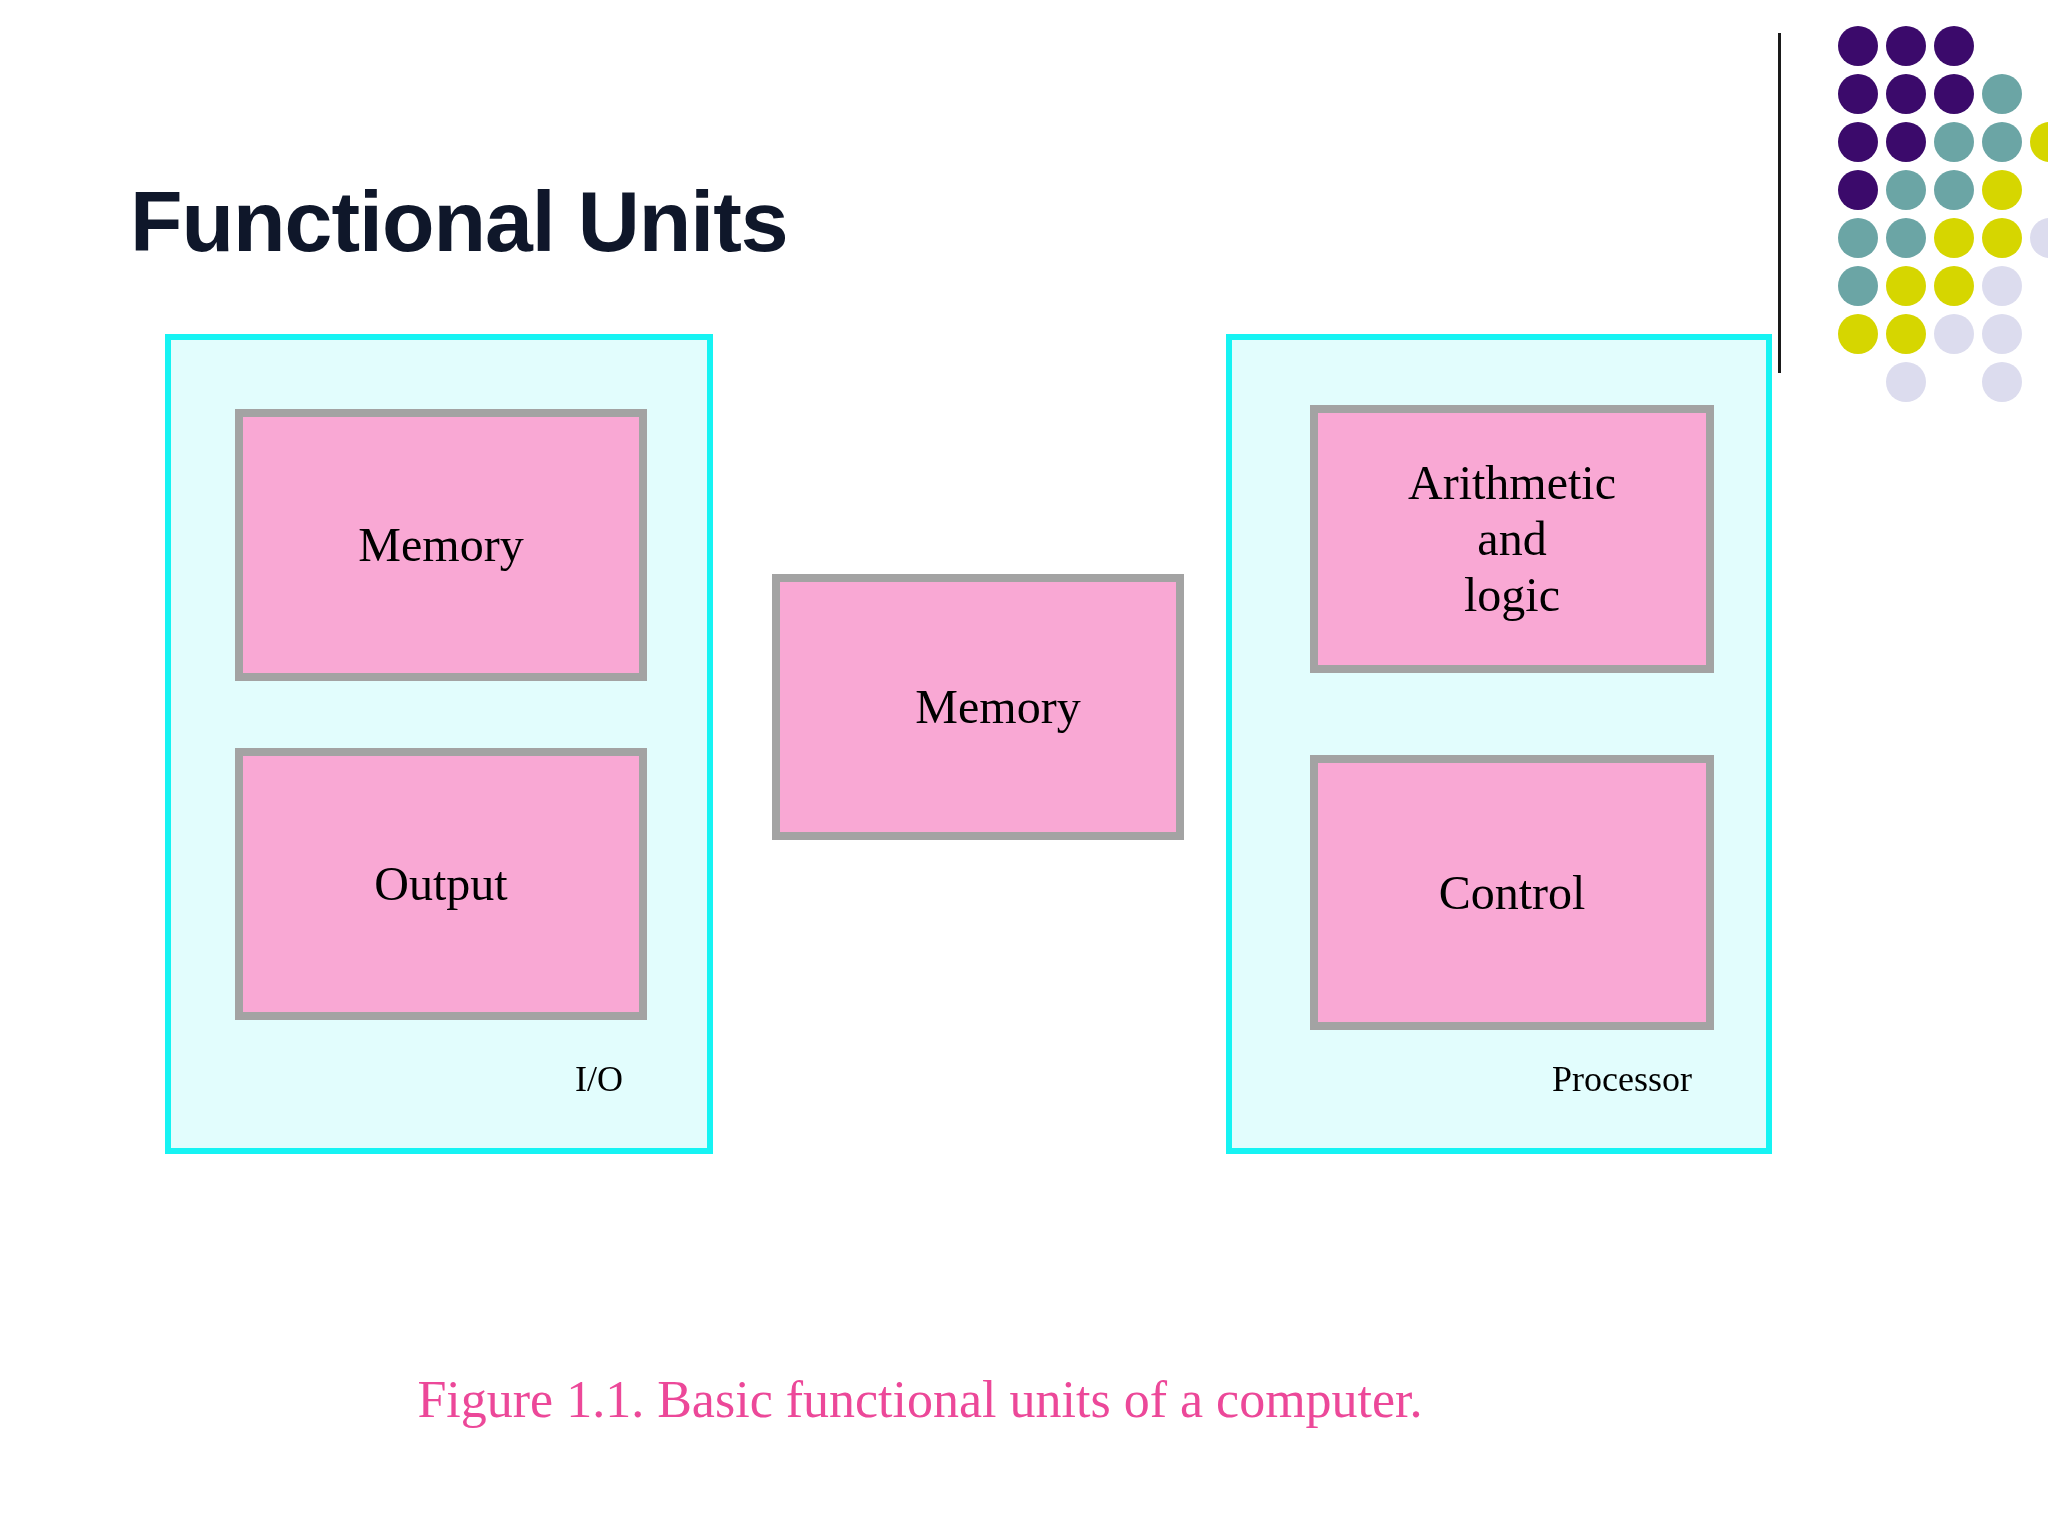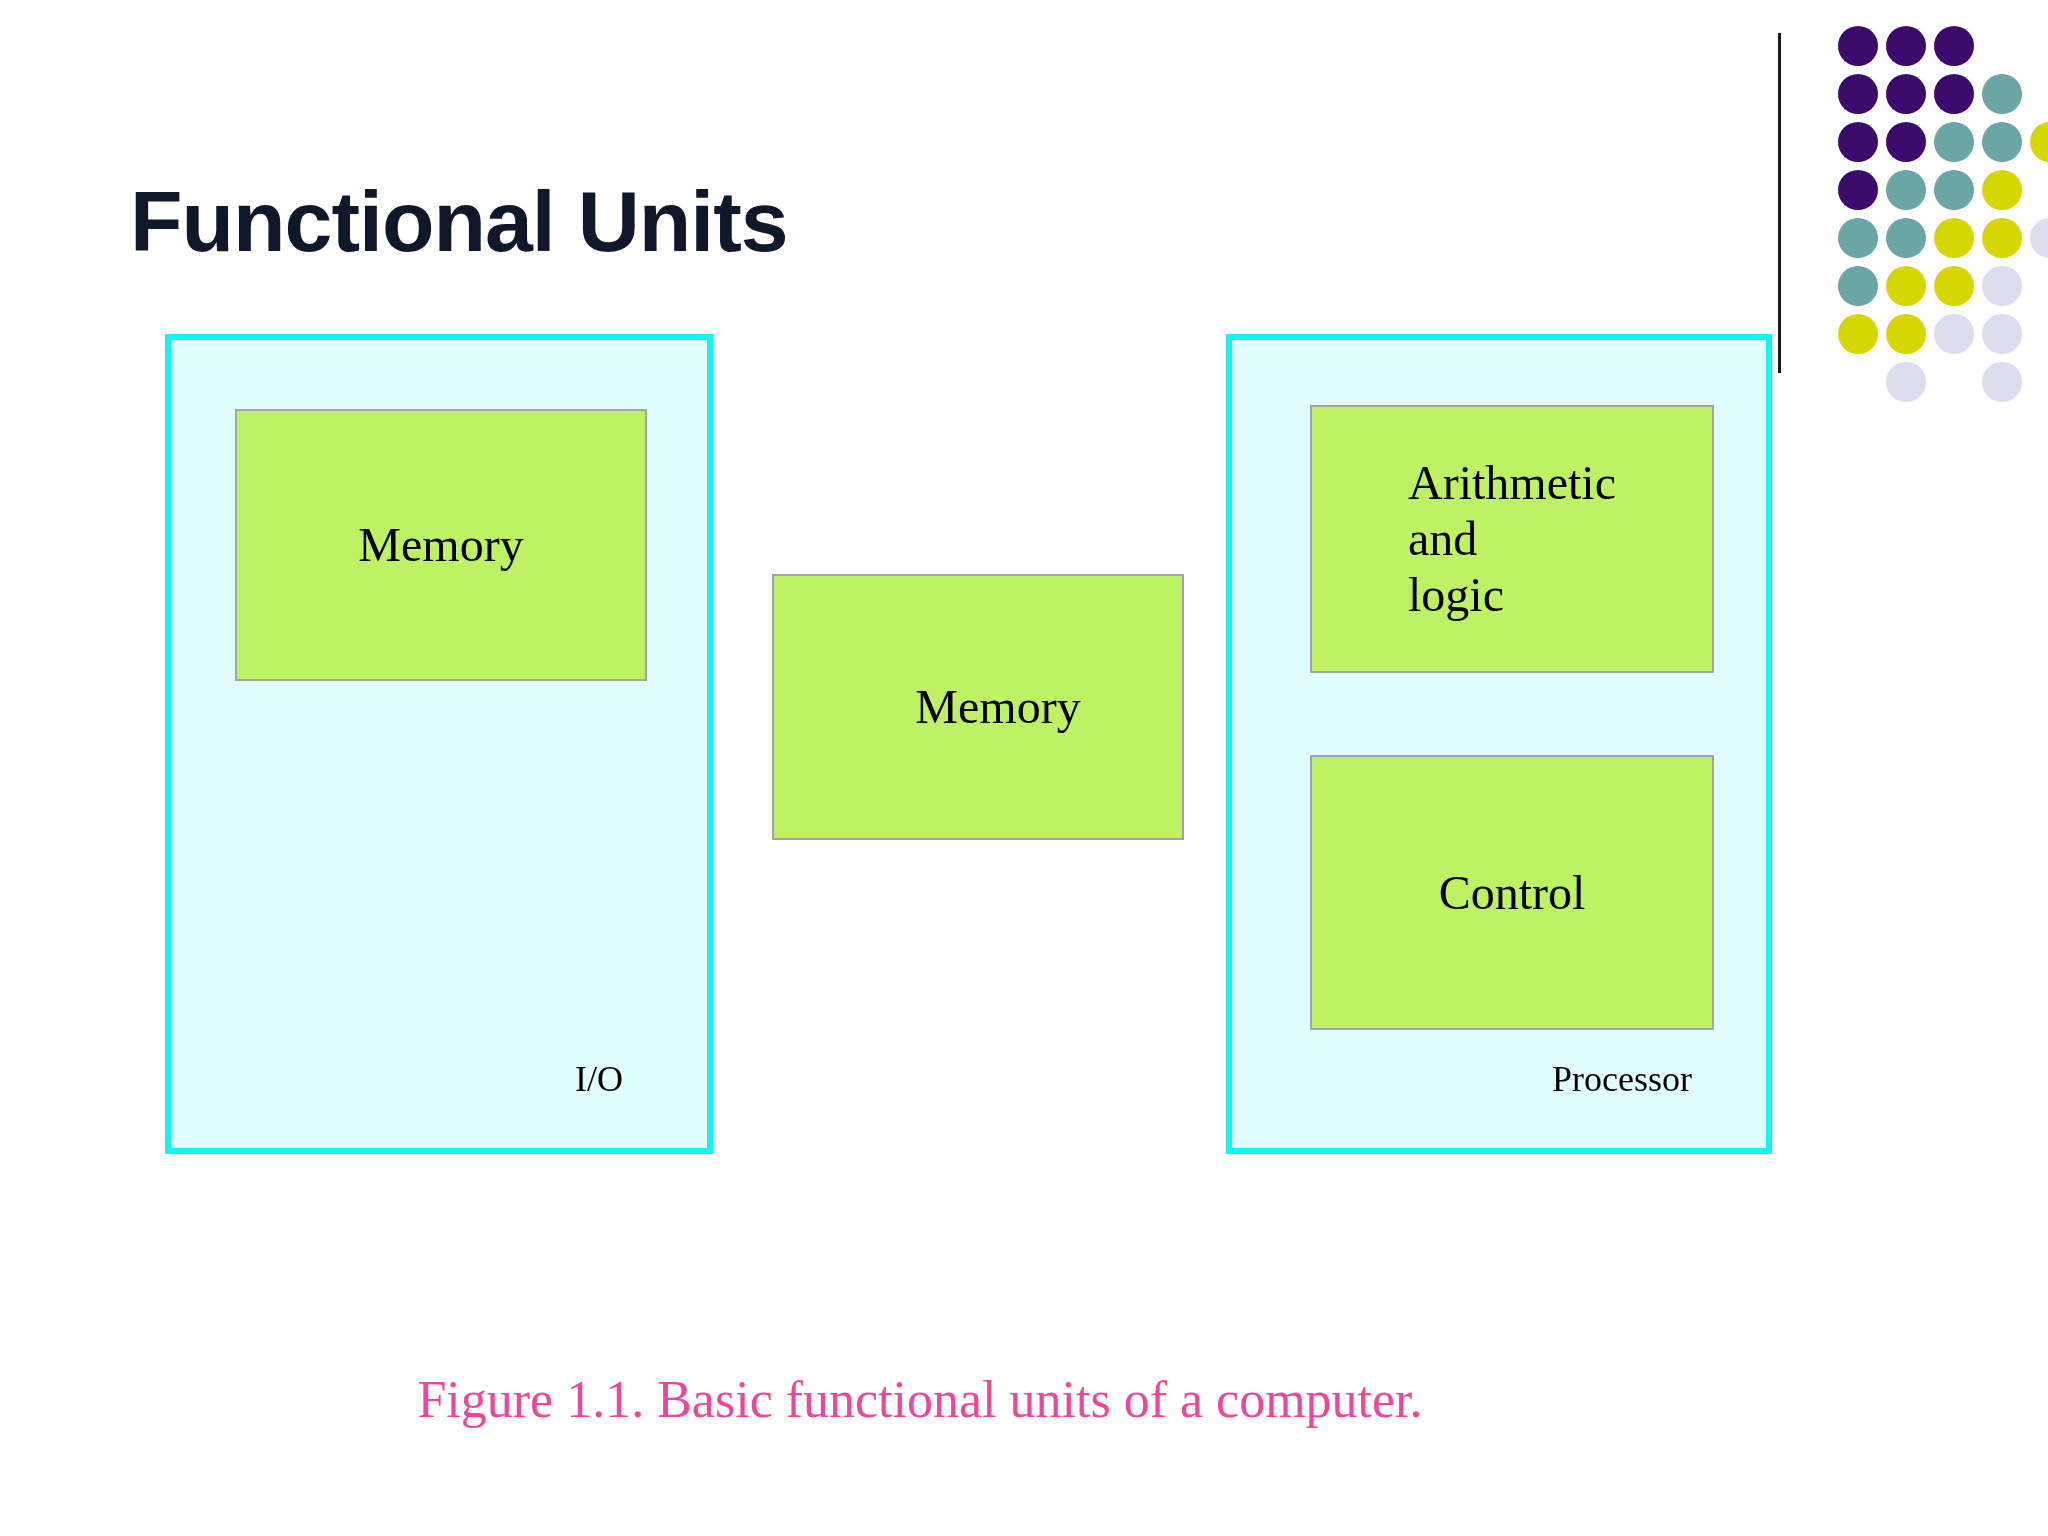--- a/index.html
+++ b/index.html
@@ -63,27 +63,27 @@
   }
 
   .unit-group {
     position: absolute;
     background: #E2FDFD;
     border: 6px solid #16F3F3;
     box-sizing: border-box;
   }
   .unit-box {
     position: absolute;
-    background: #bef264;
-    border: 2px solid #a3a3a3;
+    background: #f9a8d4;
+    border: 8px solid #a3a3a3;
     box-sizing: border-box;
     display: flex;
     align-items: center;
     justify-content: center;
-    text-align: left;
+    text-align: center;
   }
   .unit-label {
     font-family: "Liberation Serif", "DejaVu Serif", serif;
     font-size: 48px;
     line-height: 1.16;
     color: #000000;
   }
   .group-label {
     position: absolute;
     font-family: "Liberation Serif", "DejaVu Serif", serif;
@@ -160,20 +160,23 @@
     </div>
 
   <div id="diagram">
 
     <div id="io-group" class="unit-group"></div>
 
     <div id="box-input" class="unit-box">
       <span class="unit-label">Memory</span>
     </div>
 
+    <div id="box-output" class="unit-box">
+      <span class="unit-label">Output</span>
+    </div>
 
     <div id="label-io" class="group-label">I/O</div>
 
     <div id="box-memory" class="unit-box">
       <span class="unit-label">Memory</span>
     </div>
 
     <div id="proc-group" class="unit-group"></div>
 
     <div id="box-alu" class="unit-box">

